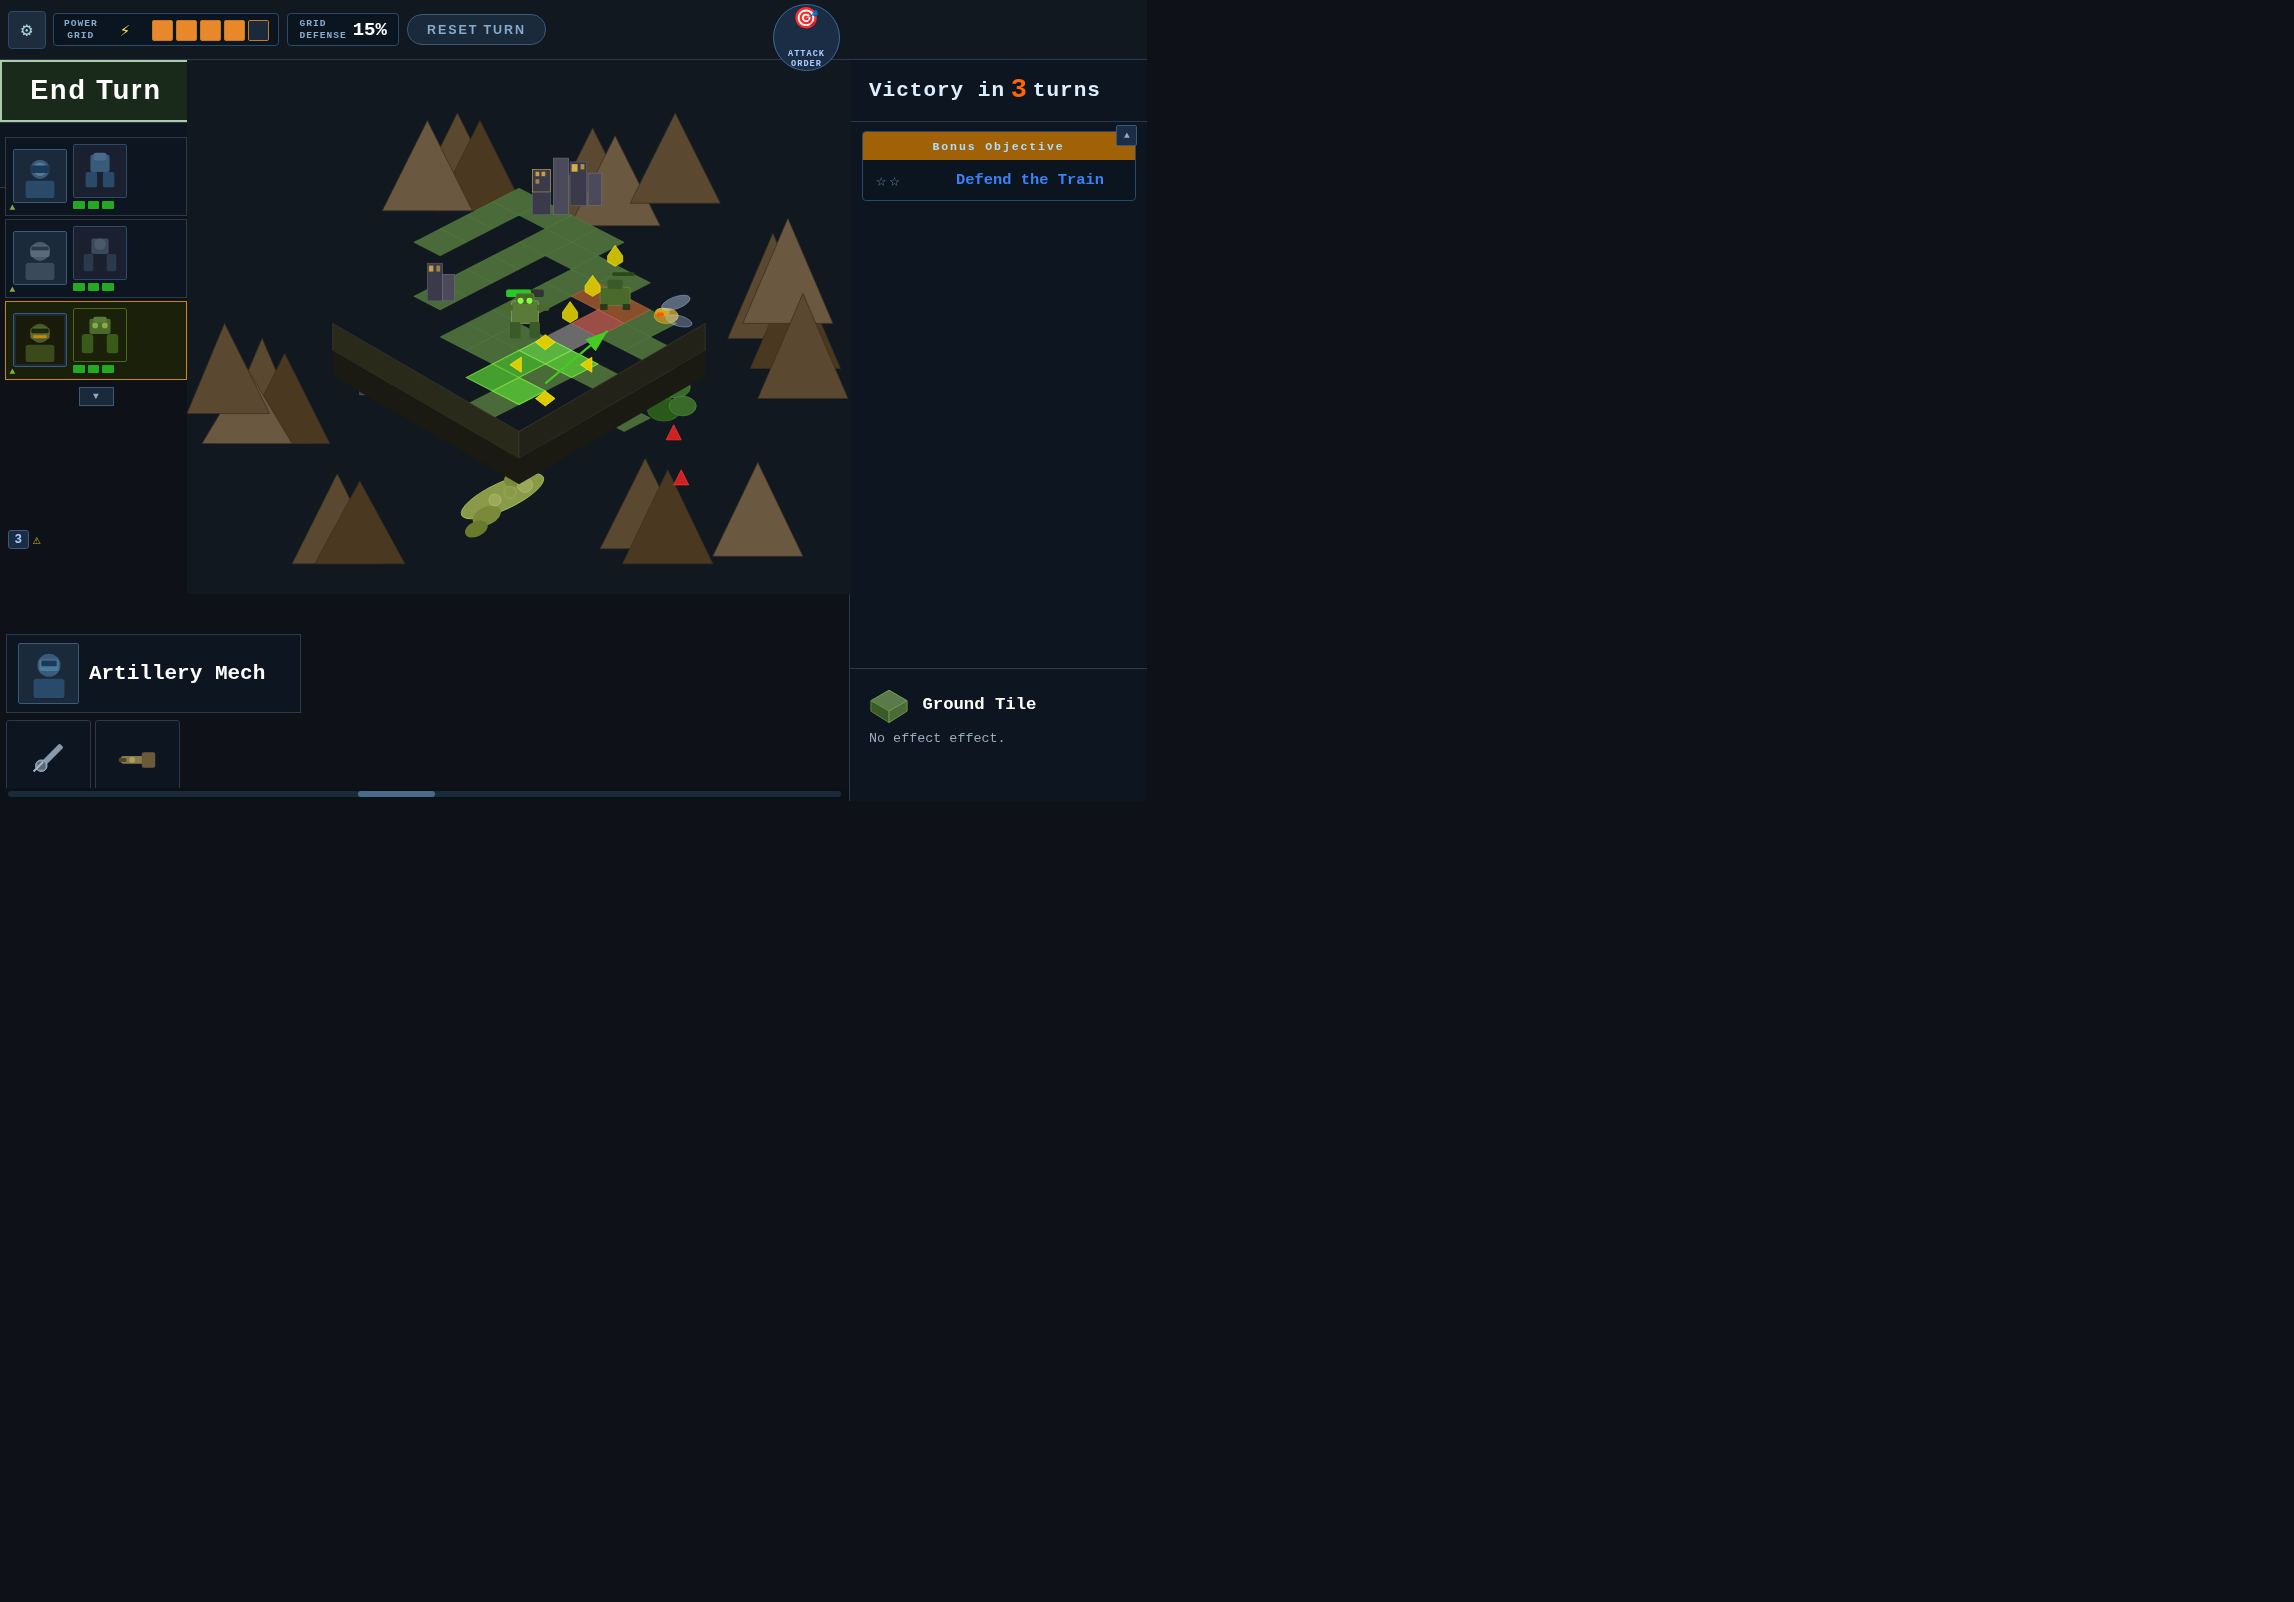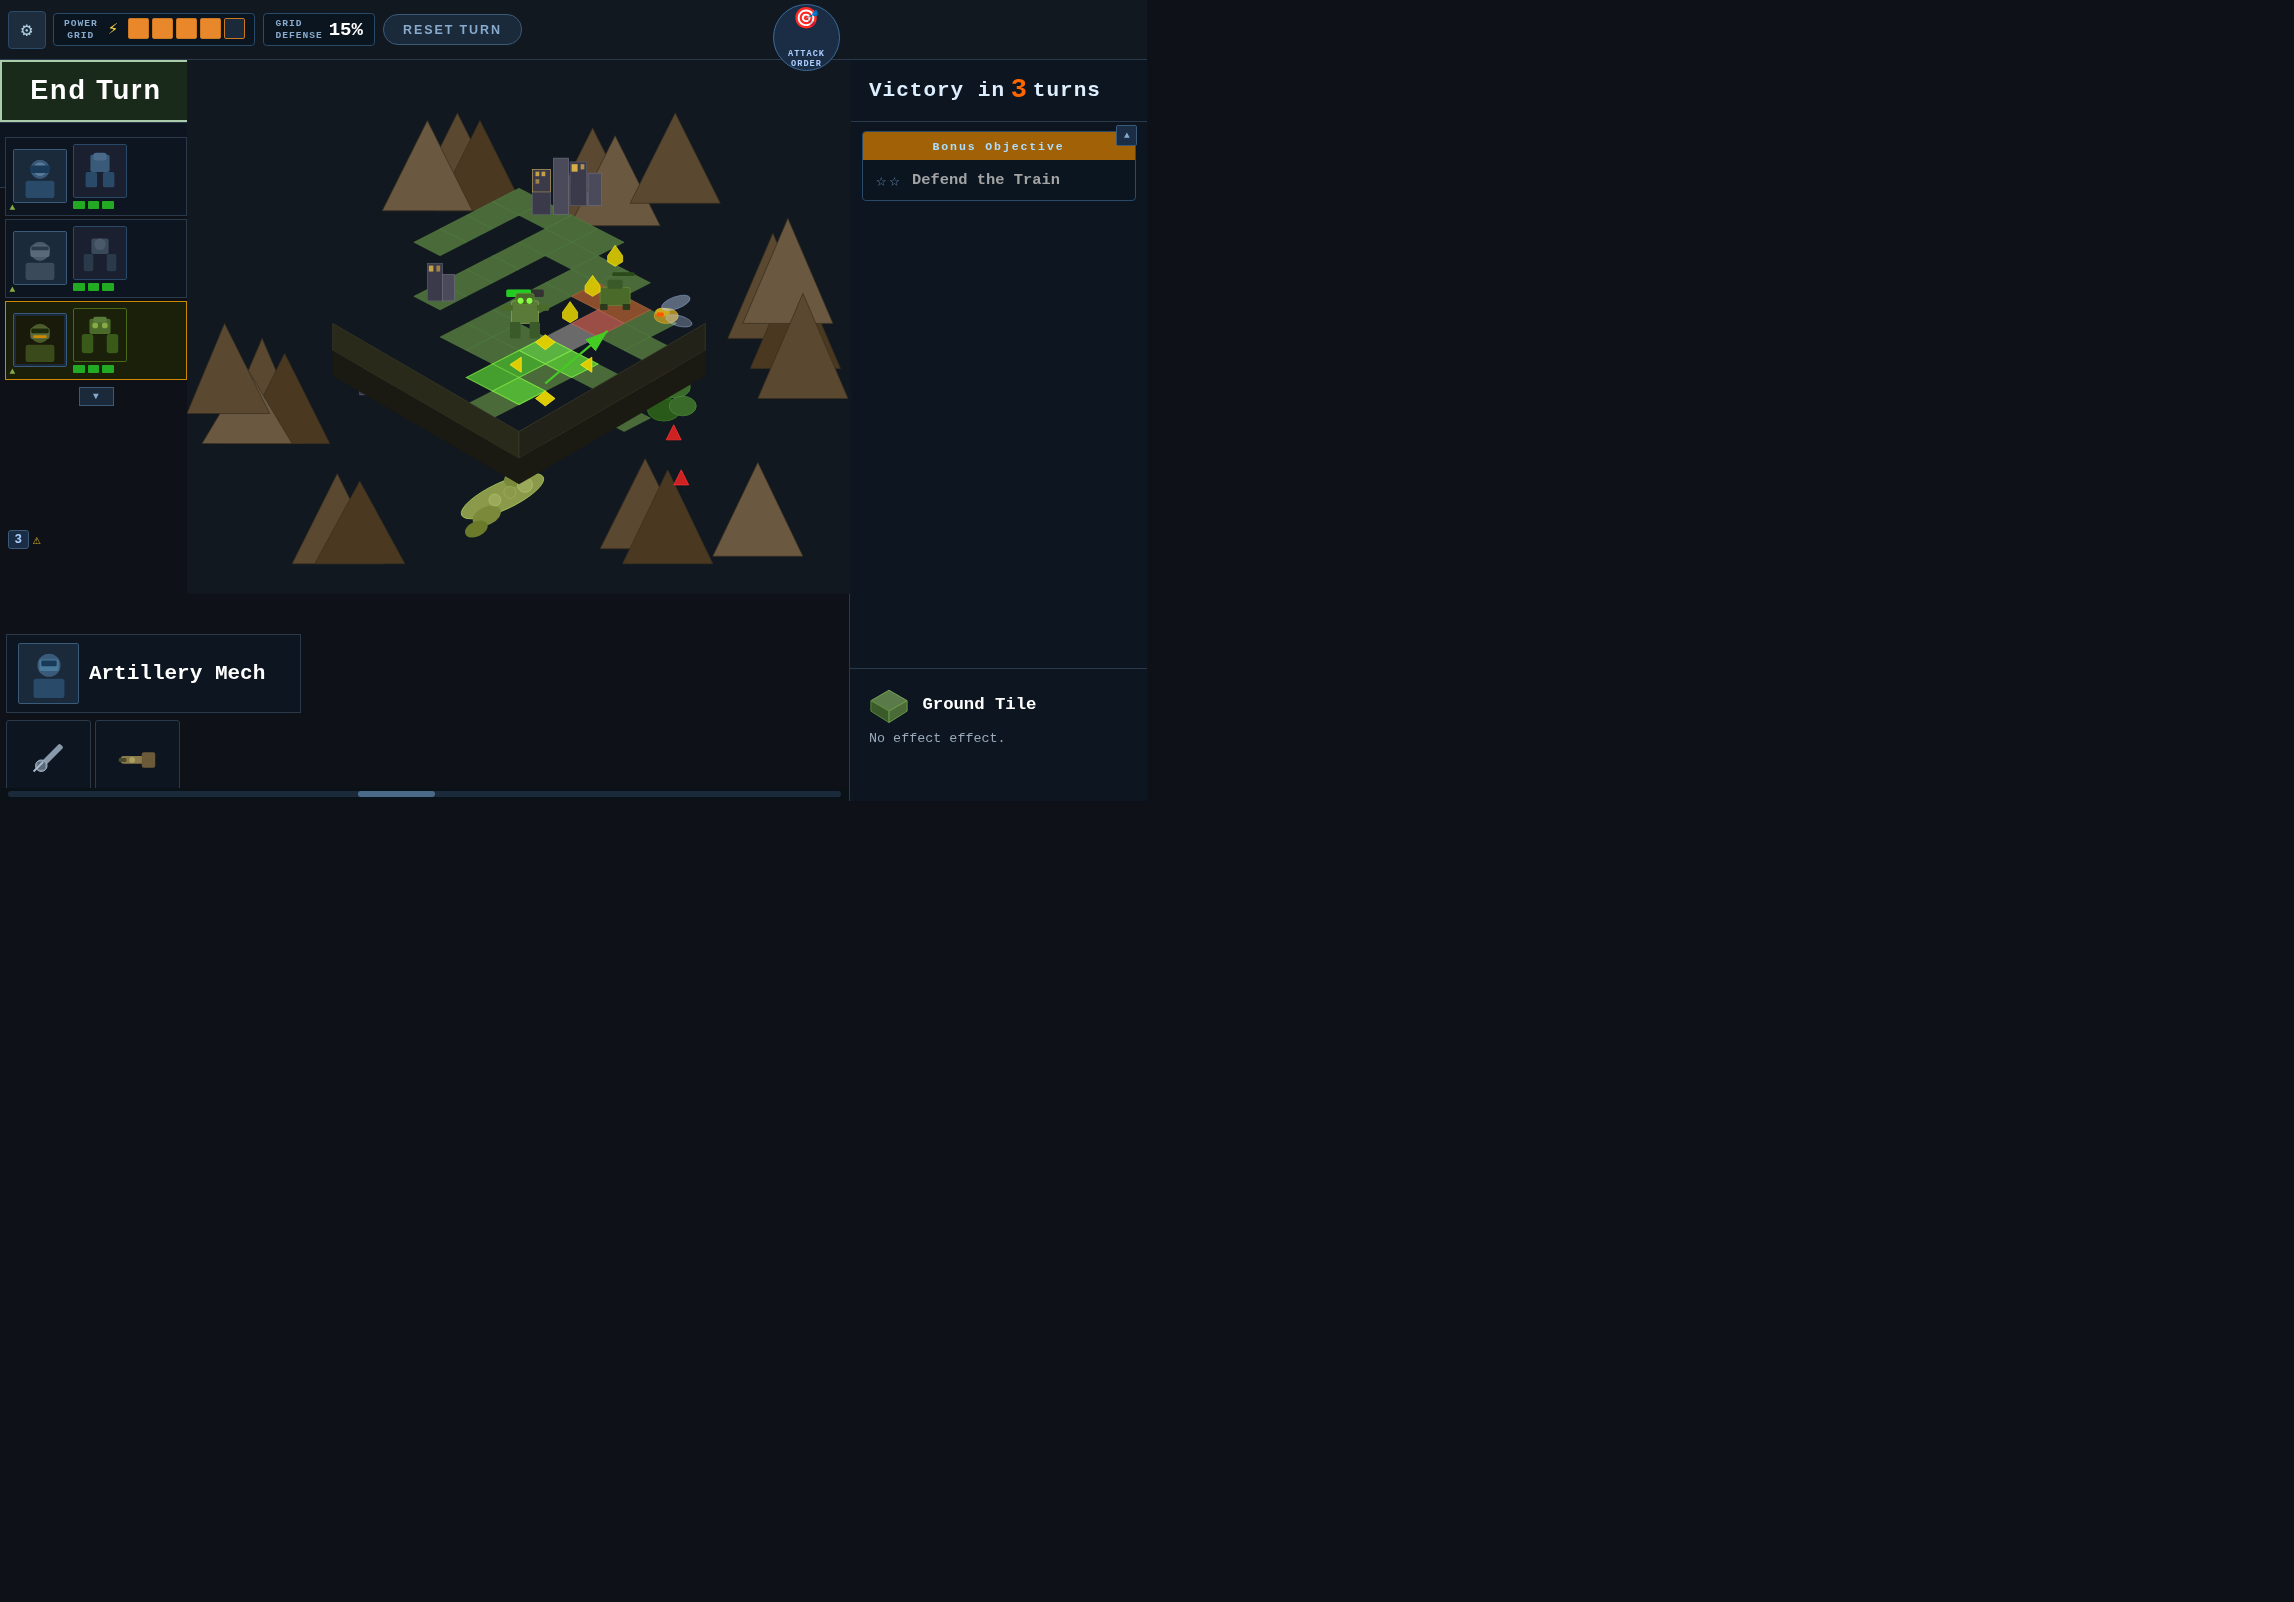--- a/index.html
+++ b/index.html
@@ -30,22 +30,22 @@
       background: #1e2d3d;
       border: 1.9px solid #2a4a6a;
       border-radius: 3.8px;
       display: flex; align-items: center; justify-content: center;
       color: #aaccdd;
       font-size: 19px;
       cursor: pointer;
     }
     .power-grid-group {
       display: flex;
-      align-items: flex-start;
-      gap: 10px;
+      align-items: flex-end;
+      gap: 22px;
       background: #0a1520;
       border: 1.9px solid #2a4a6a;
       padding: 3.8px 9.6px;
       border-radius: 3.8px;
     }
     .power-grid-label {
       color: #88aacc;
       font-size: 9.6px;
       font-weight: bold;
       letter-spacing: 1px;
@@ -171,23 +171,24 @@
       display: flex;
       align-items: center;
       gap: 9.6px;
     }
     .star-icons {
       color: #6688aa;
       font-size: 17.3px;
       letter-spacing: 2.9px;
     }
     .bonus-objective-desc {
-      color: #a3a3a3;
+      color: #3b82f6;
       font-size: 15.4px;
       font-weight: bold;
+      margin-left: 44px;
     }
 
     .collapse-btn {
       position: absolute;
       right: 9.6px;
       top: 125px;
       width: 21px; height: 21px;
       background: #1a2d45;
       border: 1px solid #3a5a7a;
       color: #88aacc;

